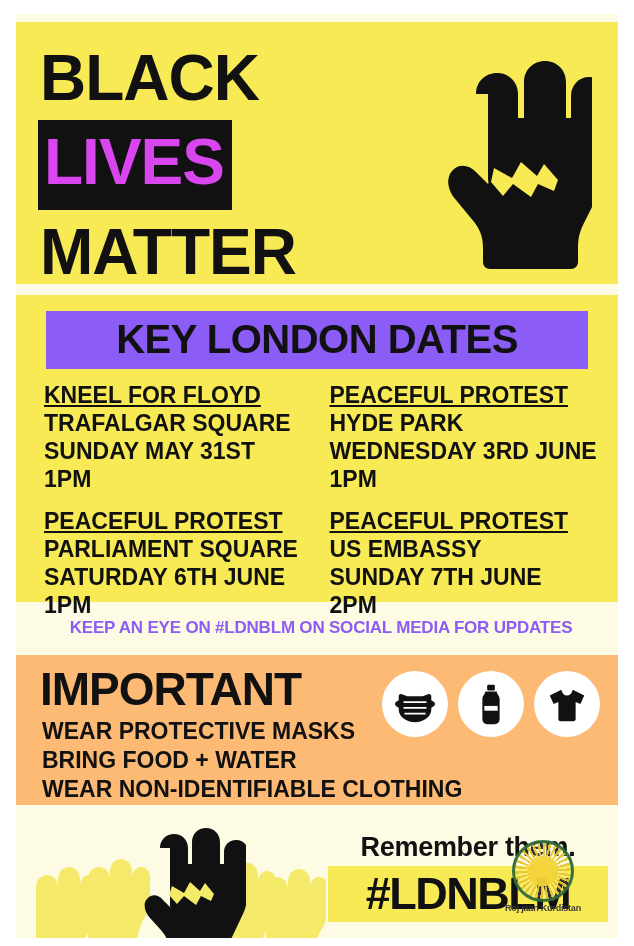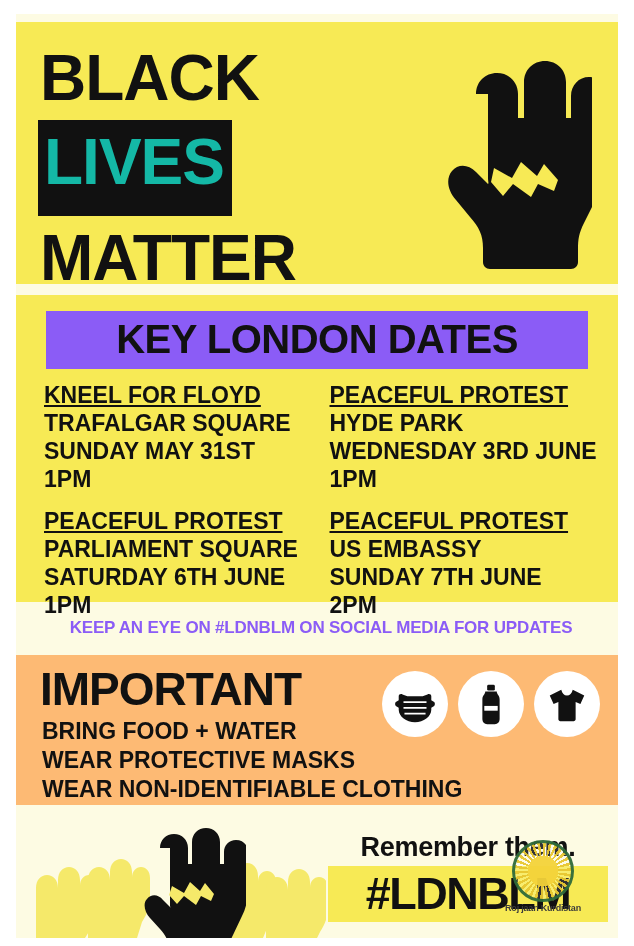--- a/index.html
+++ b/index.html
@@ -58,23 +58,23 @@
     font-weight: bold;
     font-size: 64px;
     line-height: 84px;
     letter-spacing: -1px;
     color: #111111;
     font-family: "Liberation Sans", sans-serif;
     white-space: nowrap;
   }
   .blm-line.inverted {
     background: #111111;
-    color: #14b8a6;
+    color: #d946ef;
     display: inline-block;
-    padding: 0 8px 12px 6px;
+    padding: 0 8px 6px 6px;
     margin-left: -2px;
   }
   .fist-main {
     position: absolute;
     right: 26px;
     top: 18px;
     width: 150px;
     height: 230px;
   }
 
@@ -348,22 +348,22 @@
         </div>
       </div>
     </div>
   </div>
 
   <div class="social-line">KEEP AN EYE ON #LDNBLM ON SOCIAL MEDIA FOR UPDATES</div>
 
   <div class="important-block">
     <div class="important-title">IMPORTANT</div>
     <div class="important-list">
+      <div class="important-item">WEAR PROTECTIVE MASKS</div>
       <div class="important-item">BRING FOOD + WATER</div>
-      <div class="important-item">WEAR PROTECTIVE MASKS</div>
       <div class="important-item">WEAR NON-IDENTIFIABLE CLOTHING</div>
     </div>
     <div class="icon-row">
       <div class="icon-circle">
         <svg viewBox="0 0 48 48" width="46" height="46" aria-hidden="true">
           <path fill="#111111" d="M7 16c0-2 2-3 4-2l5 2h16l5-2c2-1 4 0 4 2v4l3 2c1 1 1 3 0 4l-3 2v2c0 7-8 13-17 13S7 37 7 30v-2l-3-2c-1-1-1-3 0-4l3-2z"></path>
           <path fill="#ffffff" d="M12 22h24M12 28h24M13 34h22" stroke="#ffffff" stroke-width="2"></path>
         </svg>
       </div>
       <div class="icon-circle">

